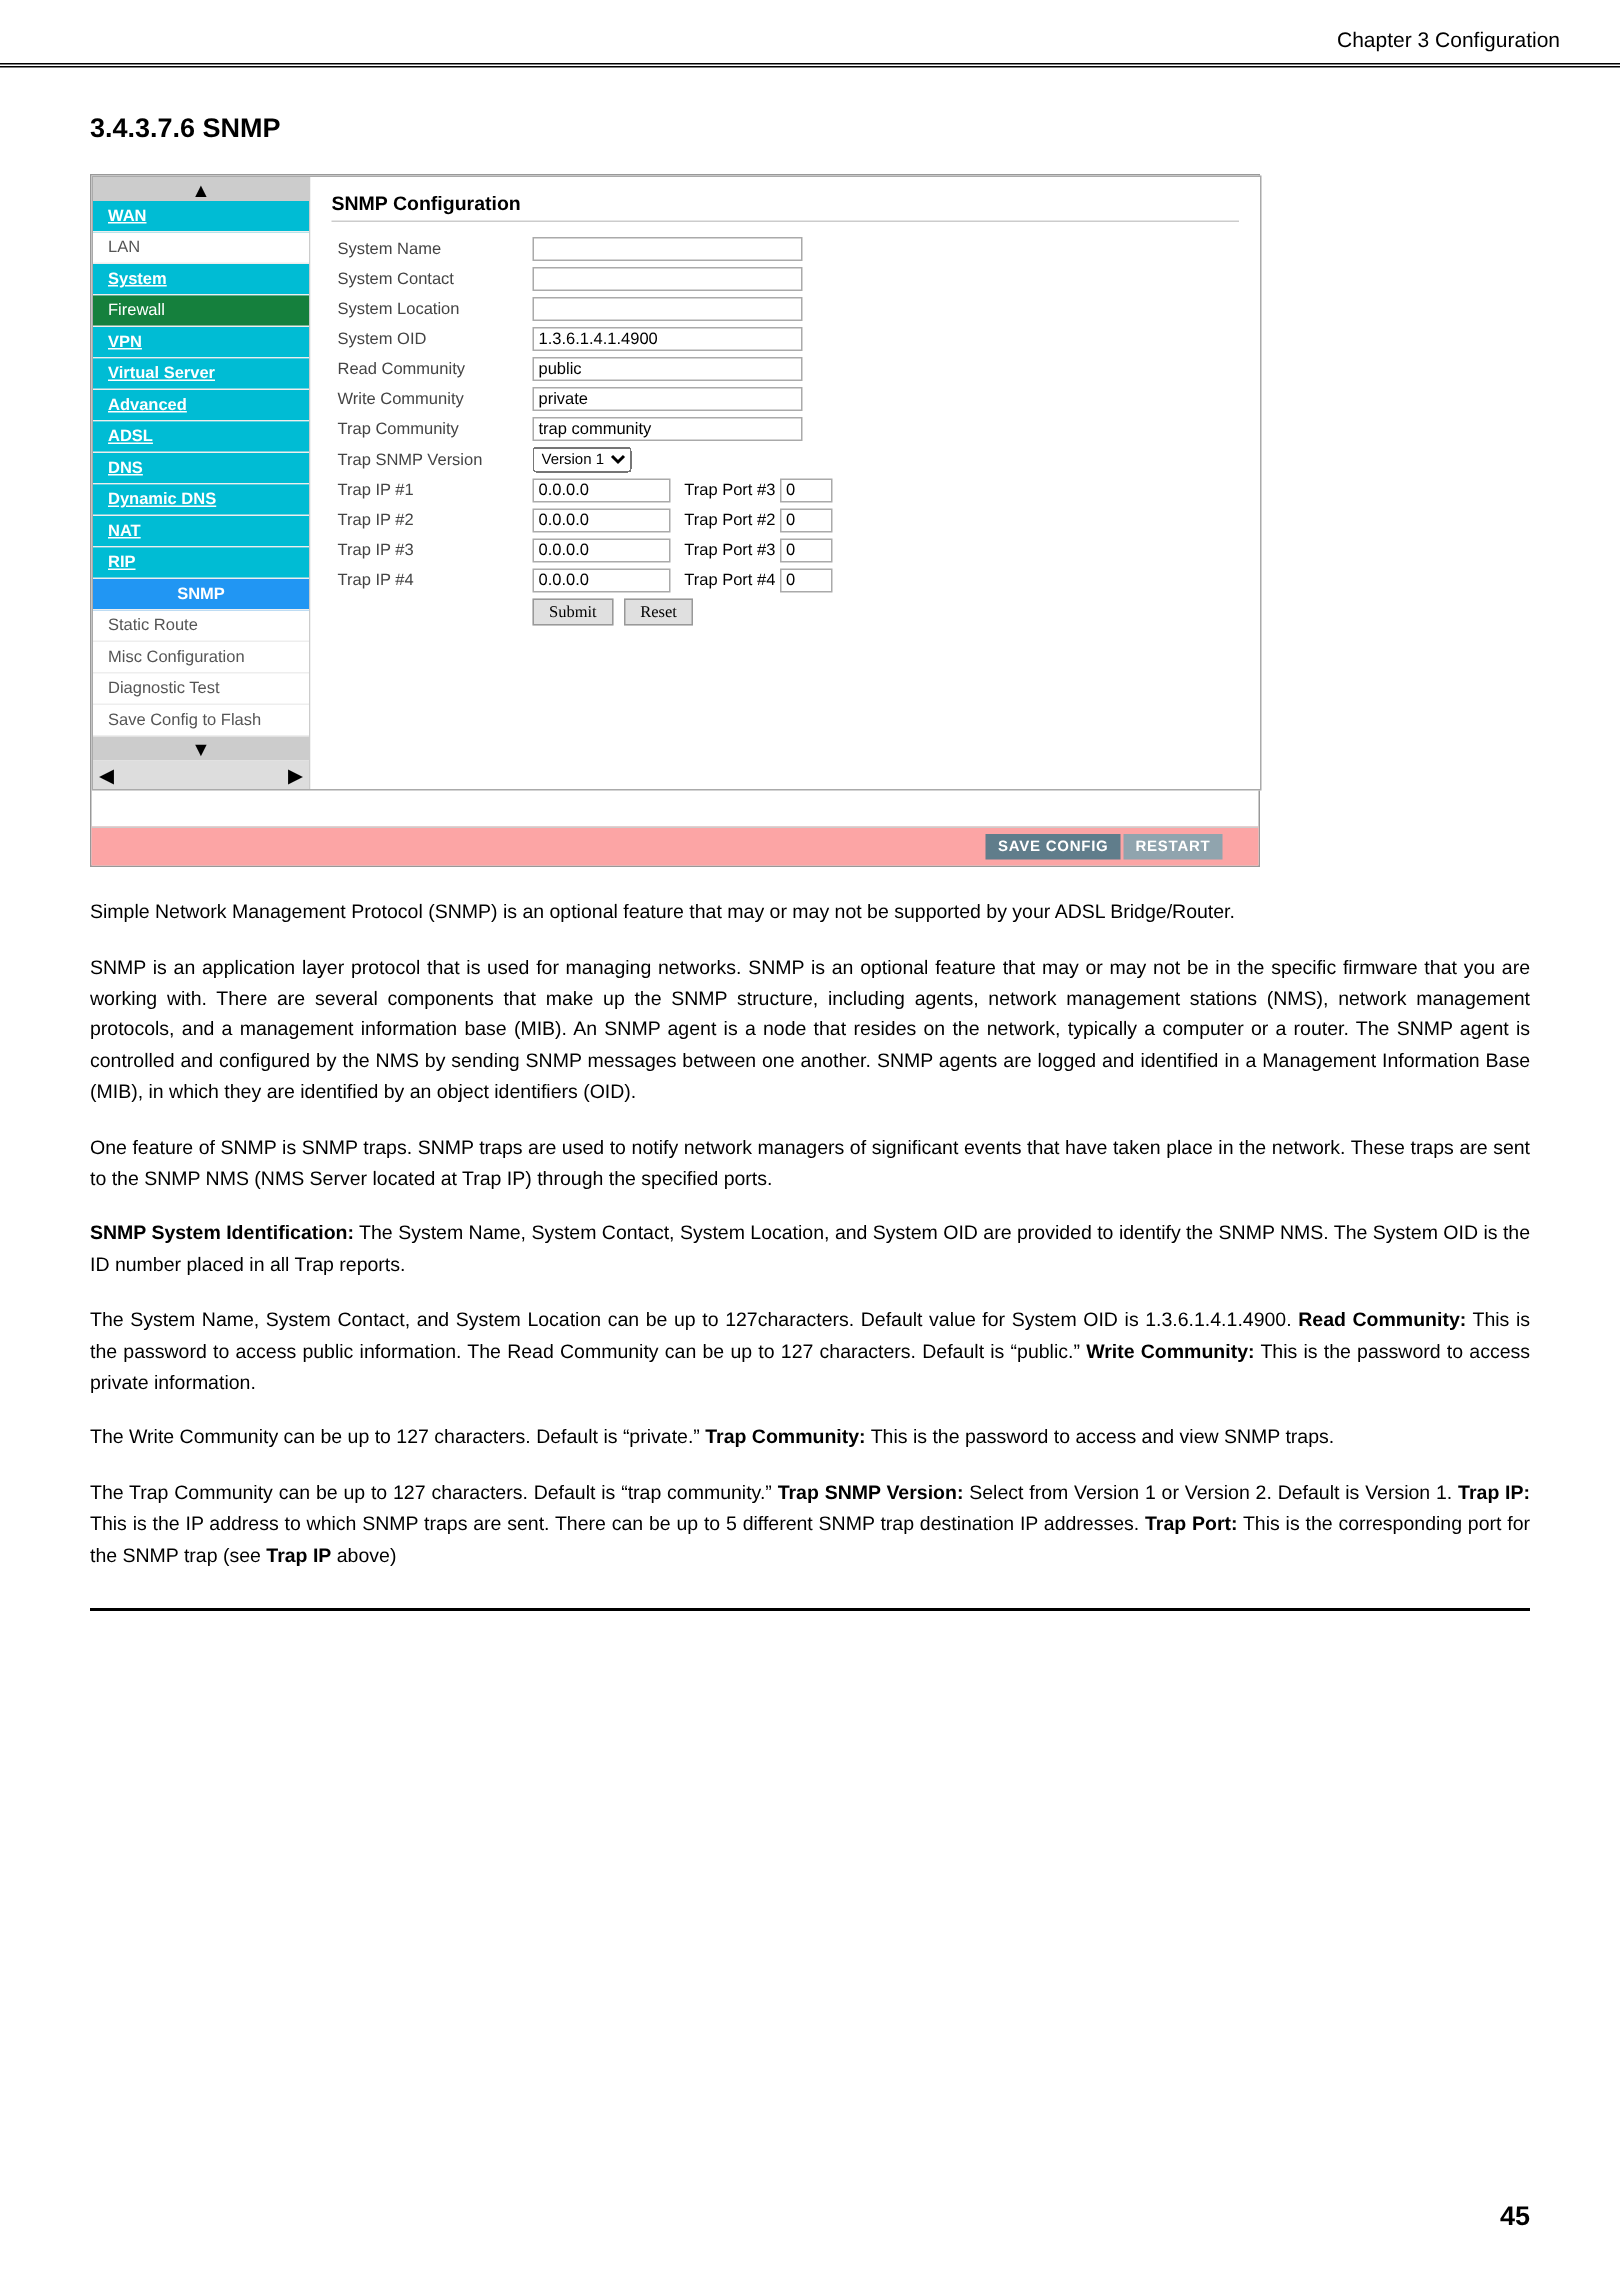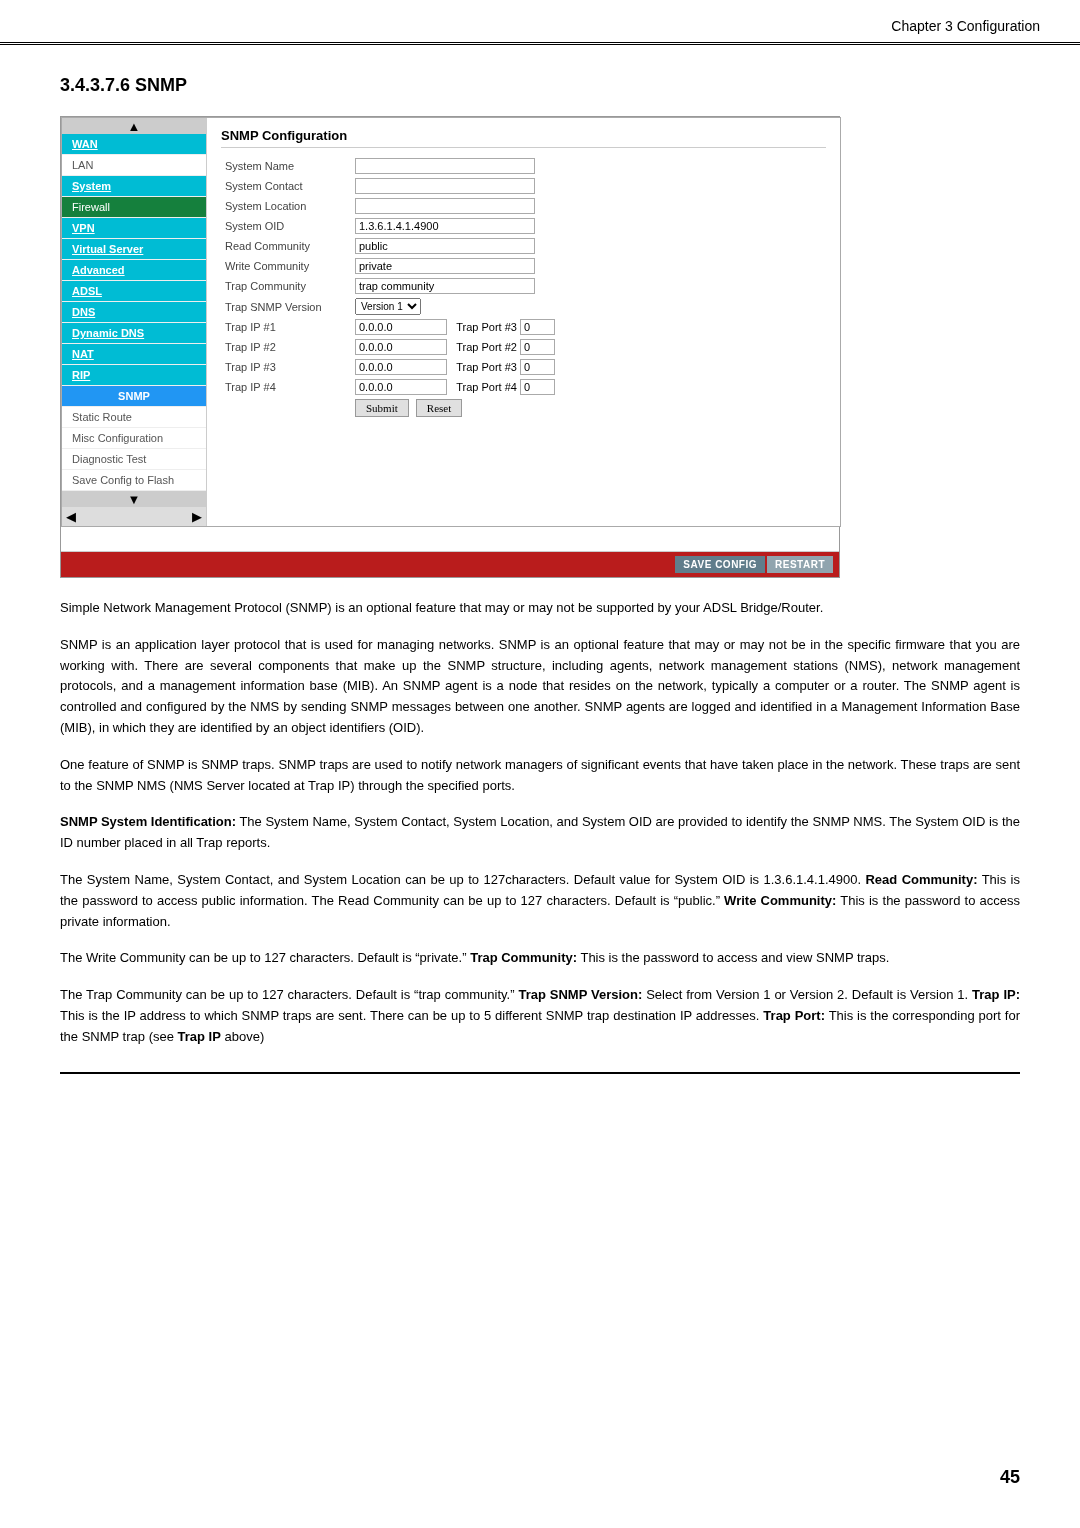--- a/index.html
+++ b/index.html
@@ -164,22 +164,22 @@
       border: 1px solid #999;
       cursor: pointer;
       margin-right: 4px;
       font-family: Liberation Serif, serif;
     }
 
     
     .footer-buttons {
       display: flex;
       justify-content: flex-end;
-      padding: 4px 6px;
-      background: #b91c1c;
+      padding: 4px 24px;
+      background: #fca5a5;
       border-top: 1px solid #ccc;
     }
 
     .footer-btn {
       font-size: 10px;
       font-weight: bold;
       padding: 3px 8px;
       border: none;
       cursor: pointer;
       margin-left: 2px;

